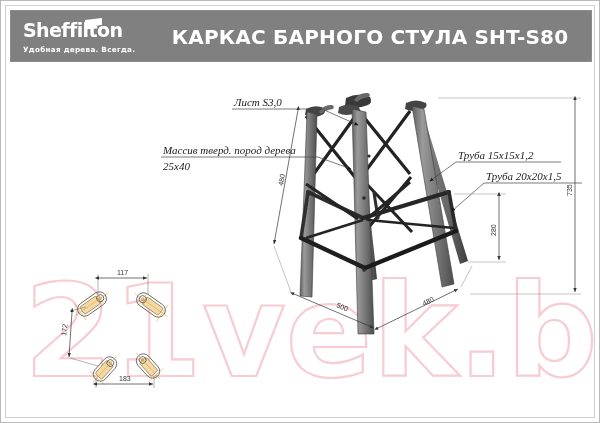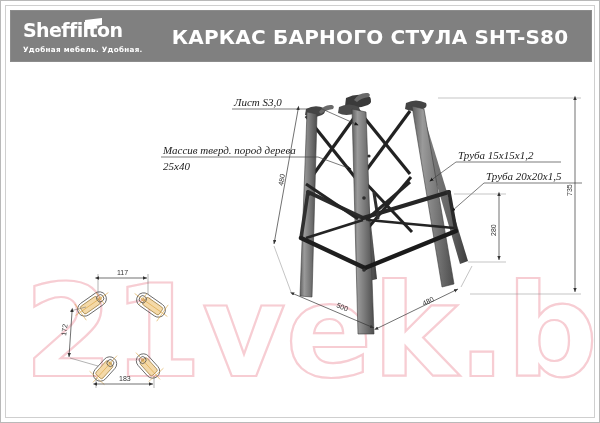--- a/index.html
+++ b/index.html
@@ -360,17 +360,17 @@
         <line x1="91" y1="378" x2="147" y2="378" stroke="#333" stroke-width="0.7" marker-start="url(#arrowStart)" marker-end="url(#arrowEnd)"></line>
         <text class="dimtext" x="113" y="375">183</text>
       </g>
     </g>
   </svg>
 
   <div id="header-bar">
     <div id="logo-block">
       <div id="logo-flag"></div>
       <div id="logo-word">Sheffilton</div>
-      <div id="logo-tag">Удобная мебель. Удобная.</div>
+      <div id="logo-tag">Удобная дерева. Всегда.</div>
     </div>
     <div id="header-title">КАРКАС БАРНОГО СТУЛА SHT-S80</div>
   </div>
 </div>
 
 </body></html>

